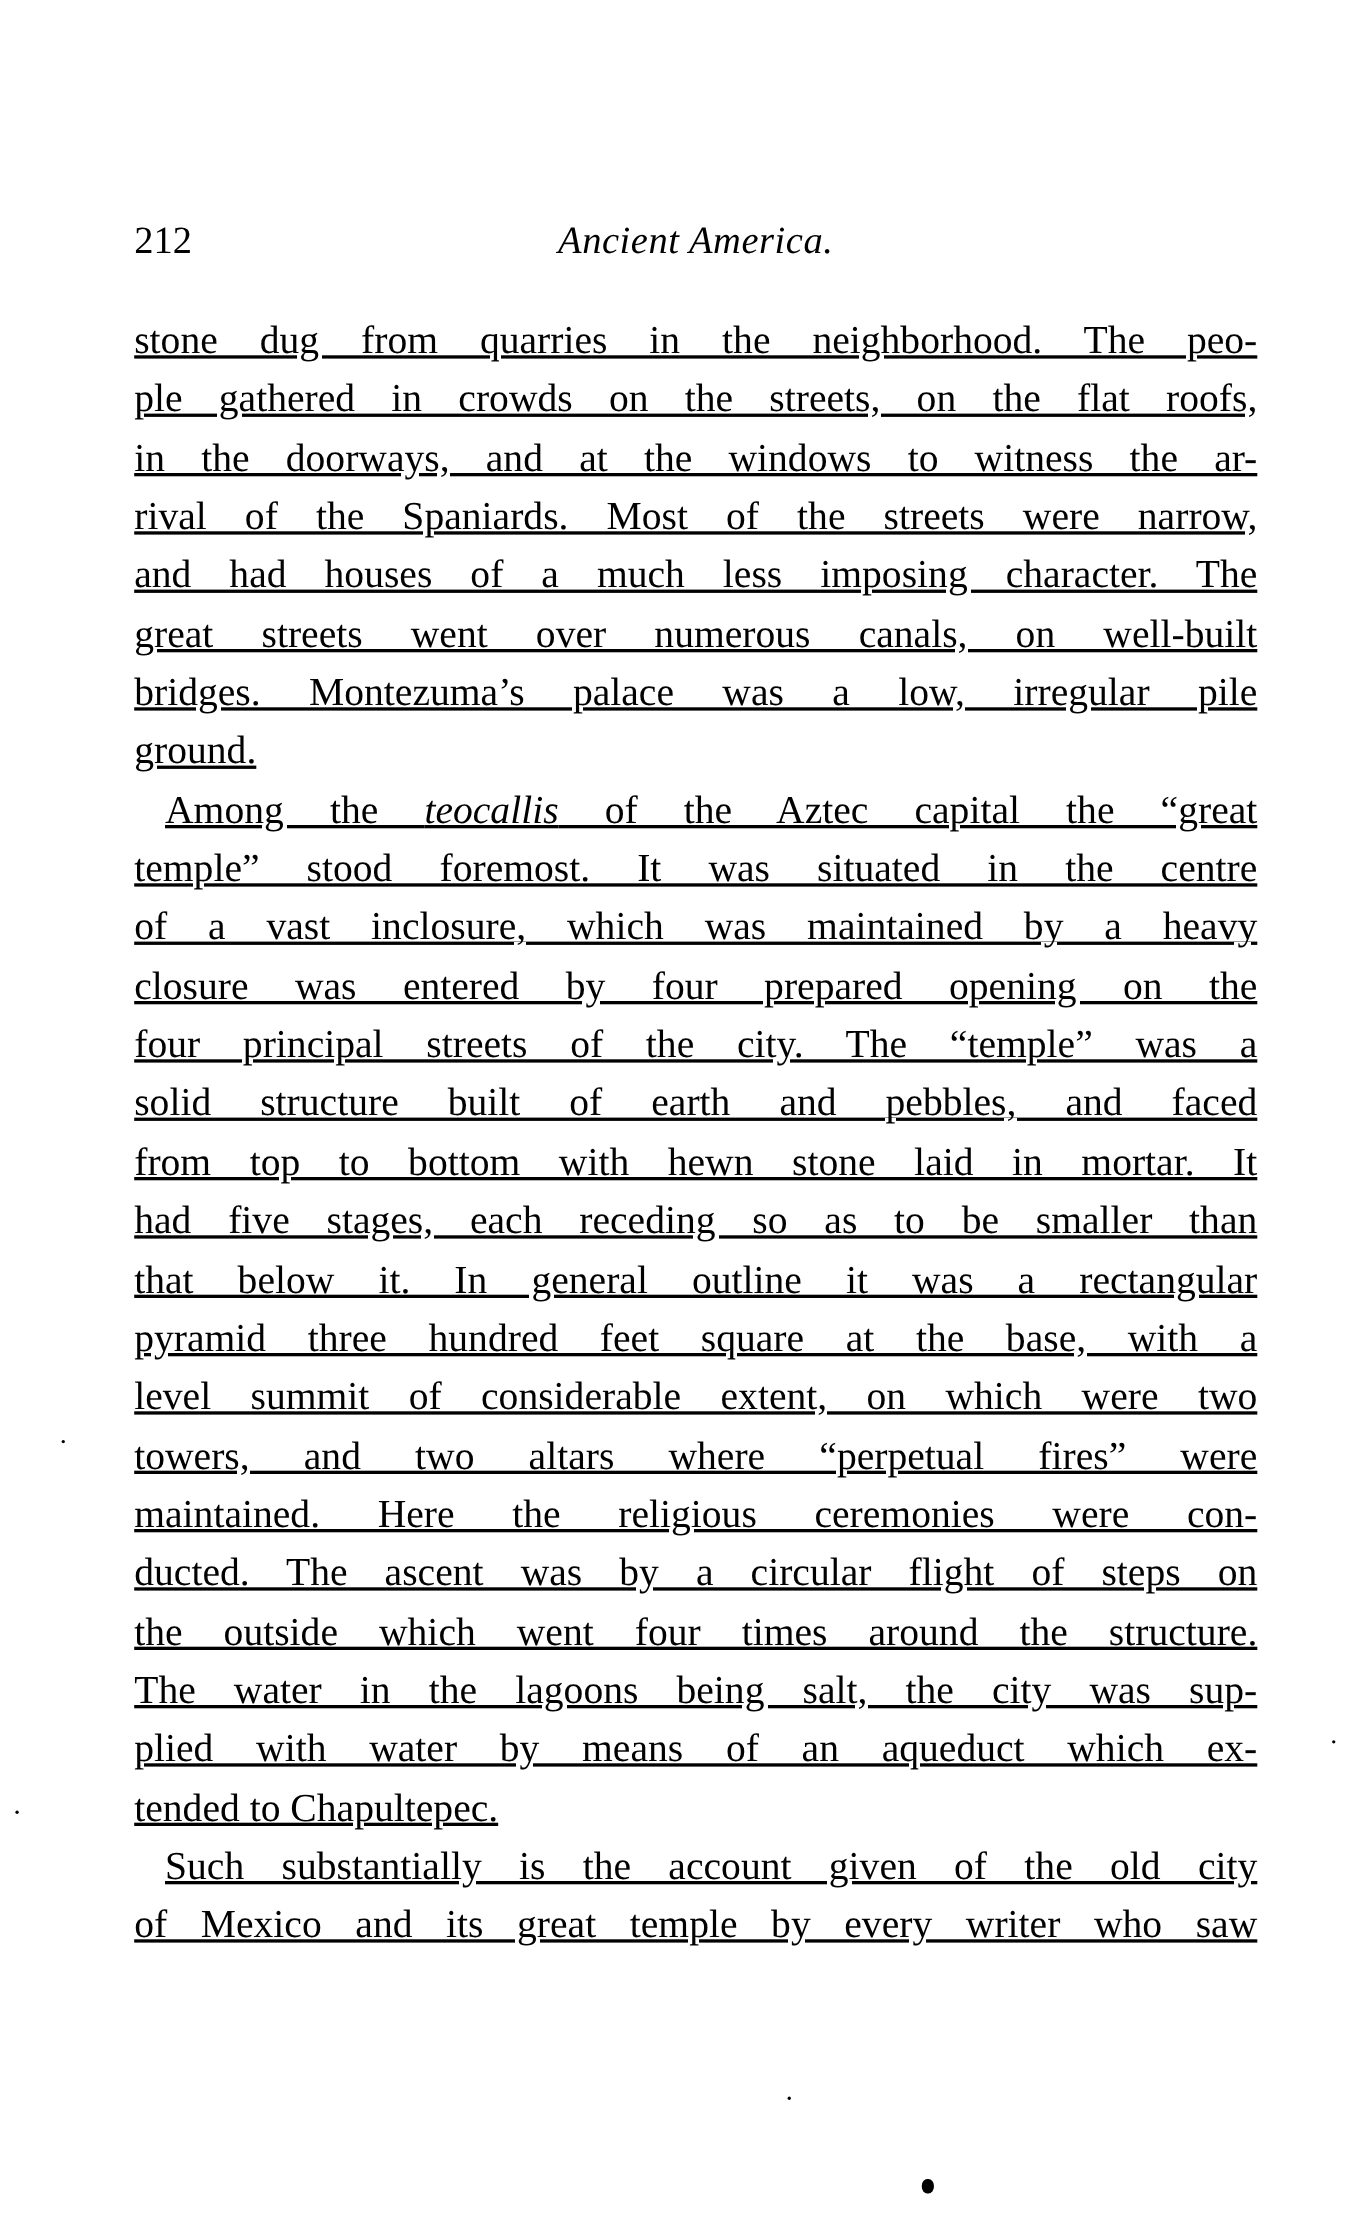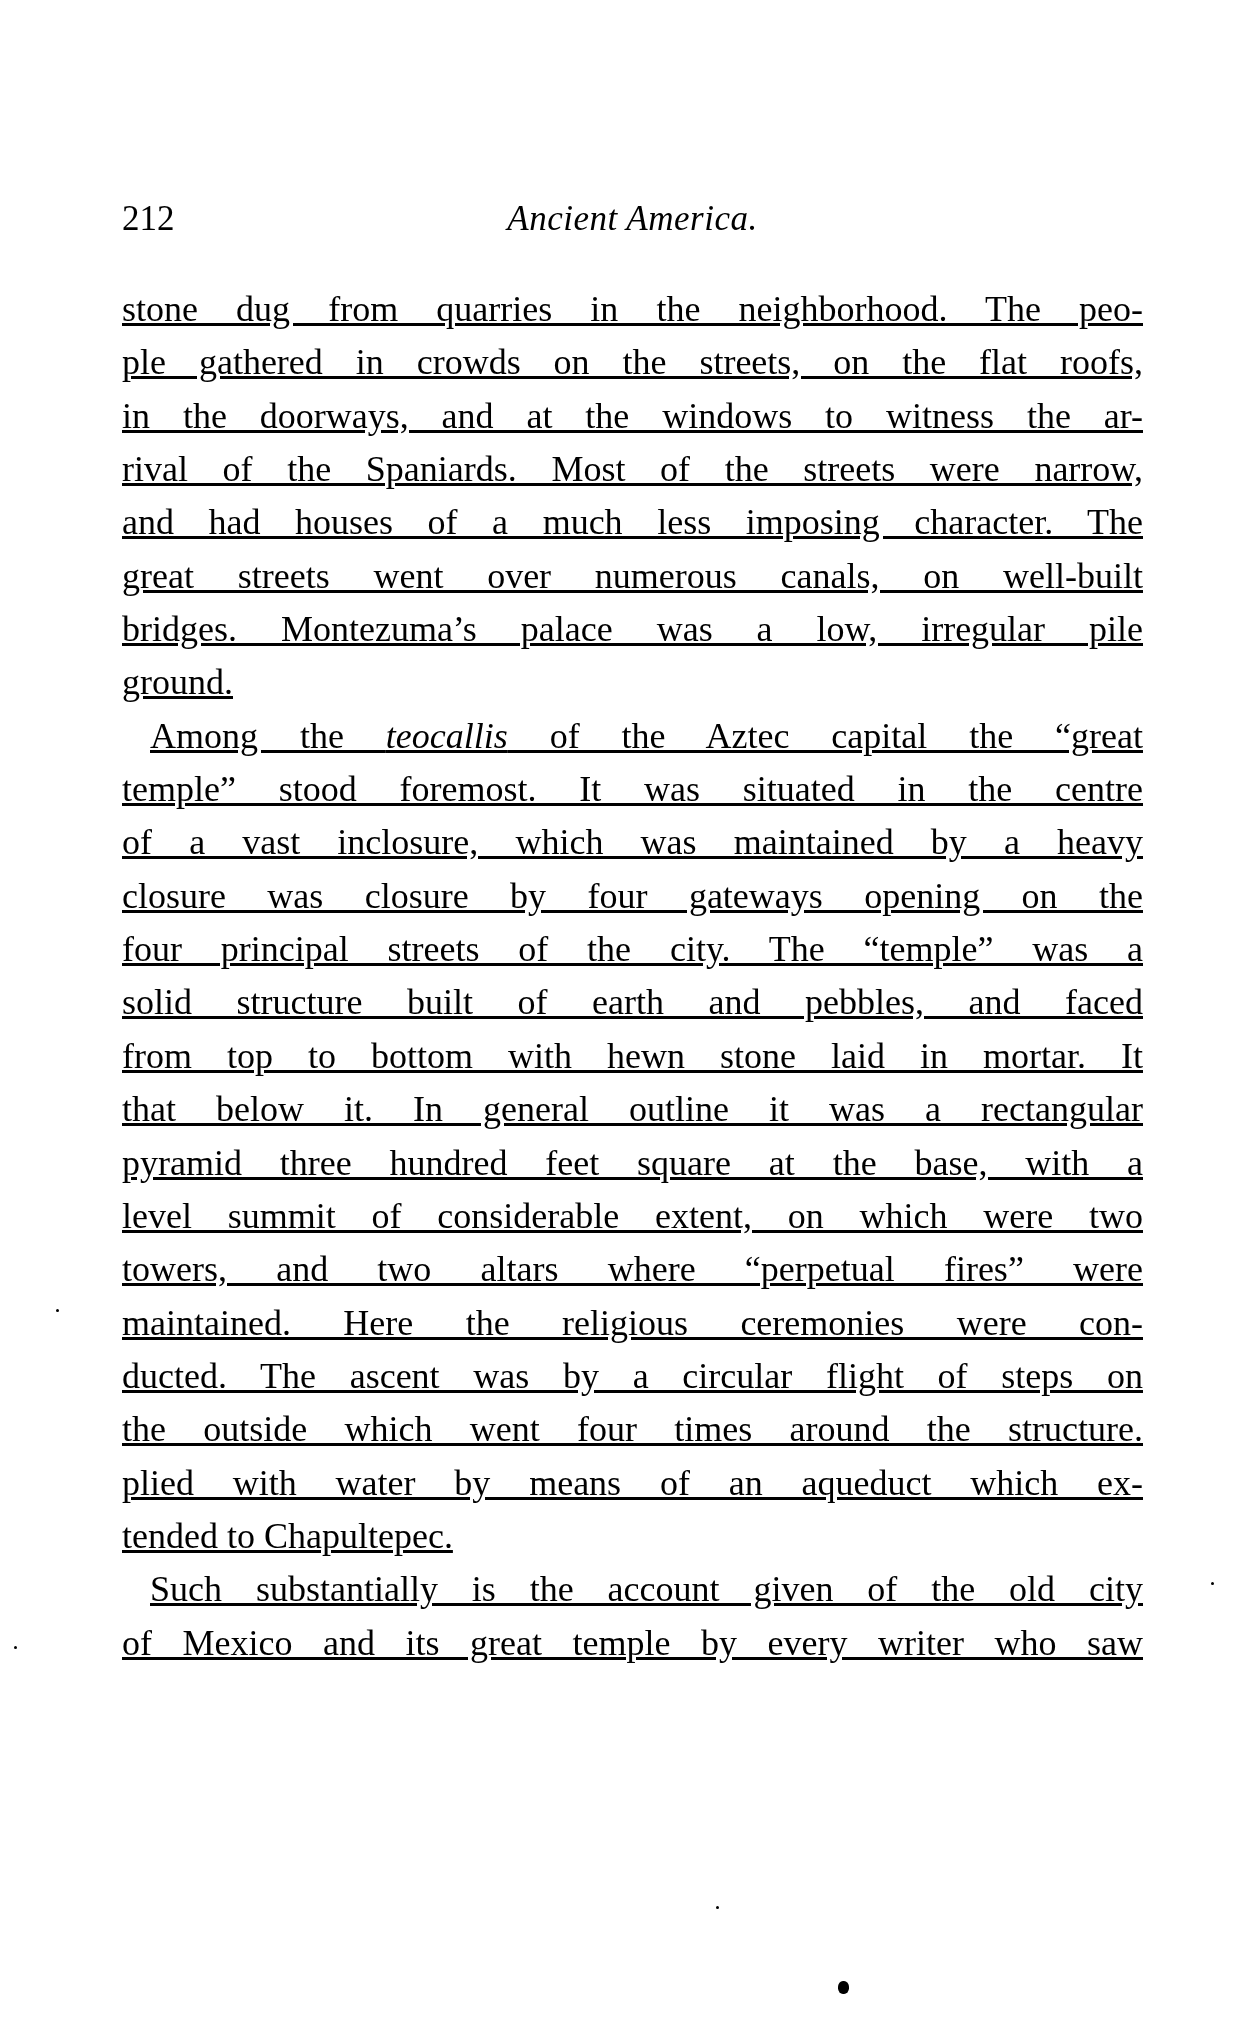--- a/index.html
+++ b/index.html
@@ -92,31 +92,33 @@
     <span class="line">ple gathered in crowds on the streets, on the flat roofs,</span>
     <span class="line">in the doorways, and at the windows to witness the ar-</span>
     <span class="line">rival of the Spaniards.  Most of the streets were narrow,</span>
     <span class="line">and had houses of a much less imposing character.  The</span>
     <span class="line">great streets went over numerous canals, on well-built</span>
     <span class="line">bridges.  Montezuma’s palace was a low, irregular pile</span>
     <span class="line last">ground.</span>
     <span class="line indent"><span>Among the </span><span class="seg-italic">teocallis</span><span> of the Aztec capital the “great</span></span>
     <span class="line">temple” stood foremost.  It was situated in the centre</span>
     <span class="line">of a vast inclosure, which was maintained by a heavy</span>
-    <span class="line">closure was closure by four gateways opening on the</span>
+    <span class="line">closure was entered by four prepared opening on the</span>
     <span class="line">four principal streets of the city.  The “temple” was a</span>
     <span class="line">solid structure built of earth and pebbles, and faced</span>
     <span class="line">from top to bottom with hewn stone laid in mortar.  It</span>
+    <span class="line">had five stages, each receding so as to be smaller than</span>
     <span class="line">that below it.  In general outline it was a rectangular</span>
     <span class="line">pyramid three hundred feet square at the base, with a</span>
     <span class="line">level summit of considerable extent, on which were two</span>
     <span class="line">towers, and two altars where “perpetual fires” were</span>
     <span class="line">maintained.  Here the religious ceremonies were con-</span>
     <span class="line">ducted.  The ascent was by a circular flight of steps on</span>
     <span class="line">the outside which went four times around the structure.</span>
+    <span class="line">The water in the lagoons being salt, the city was sup-</span>
     <span class="line">plied with water by means of an aqueduct which ex-</span>
     <span class="line last">tended to Chapultepec.</span>
     <span class="line indent">Such substantially is the account given of the old city</span>
     <span class="line">of Mexico and its great temple by every writer who saw</span>
   </div>
 
   <span class="speck" style="left:56px; top:1309px; width:3px; height:3px;"></span>
   <span class="speck" style="left:14px; top:1646px; width:3px; height:3px;"></span>
   <span class="speck" style="left:1211px; top:1582px; width:3px; height:3px;"></span>
   <span class="speck" style="left:716px; top:1906px; width:3px; height:3px;"></span>

